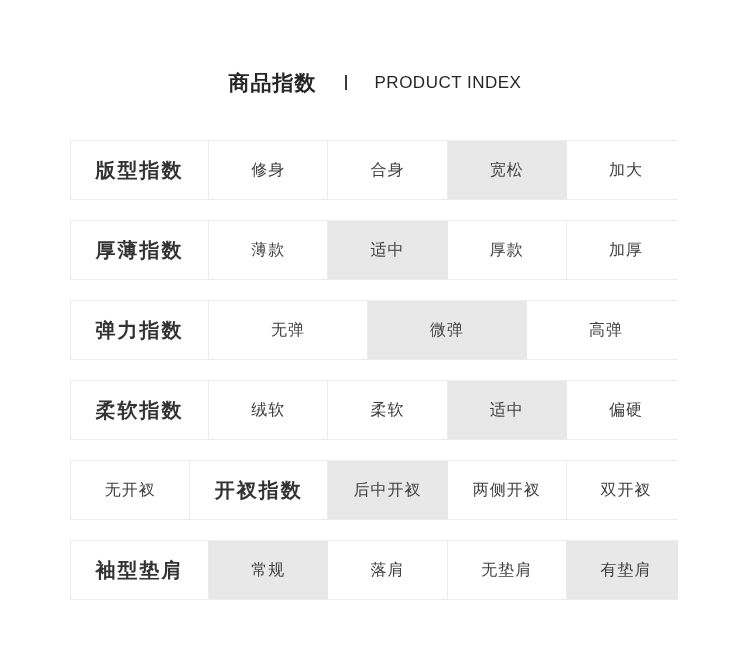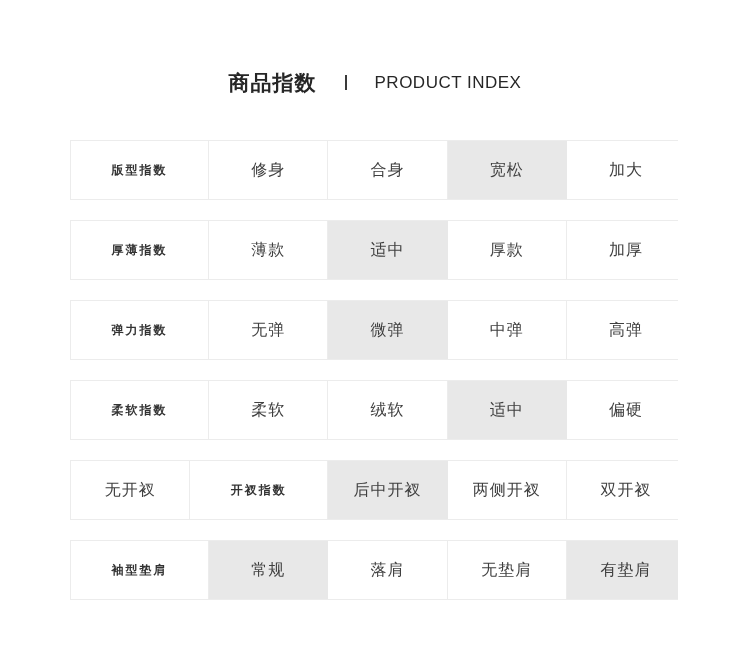--- a/index.html
+++ b/index.html
@@ -71,21 +71,21 @@
   .cell {
     display: flex;
     align-items: center;
     justify-content: center;
     height: 100%;
     white-space: nowrap;
   }
   .cell.label {
     width: 138px;
     flex: 0 0 138px;
-    font-size: 12px;
+    font-size: 20px;
     font-weight: bold;
     color: var(--label-color);
     letter-spacing: 2px;
     border-right: 1px solid var(--border-color);
   }
   .cell.option {
     flex: 1 1 0;
     font-size: 16px;
     color: var(--option-color);
     letter-spacing: 1px;
@@ -118,27 +118,26 @@
         <div class="cell label">厚薄指数</div>
         <div class="cell option">薄款</div>
         <div class="cell option selected">适中</div>
         <div class="cell option">厚款</div>
         <div class="cell option">加厚</div>
       </div>
       <div class="row">
         <div class="cell label">弹力指数</div>
         <div class="cell option">无弹</div>
         <div class="cell option selected">微弹</div>
-        <div class="cell option">中弹</div>
         <div class="cell option">高弹</div>
       </div>
       <div class="row">
         <div class="cell label">柔软指数</div>
+        <div class="cell option">绒软</div>
         <div class="cell option">柔软</div>
-        <div class="cell option">绒软</div>
         <div class="cell option selected">适中</div>
         <div class="cell option">偏硬</div>
       </div>
       <div class="row">
         <div class="cell option">无开衩</div>
         <div class="cell label">开衩指数</div>
         <div class="cell option selected">后中开衩</div>
         <div class="cell option">两侧开衩</div>
         <div class="cell option">双开衩</div>
       </div>

